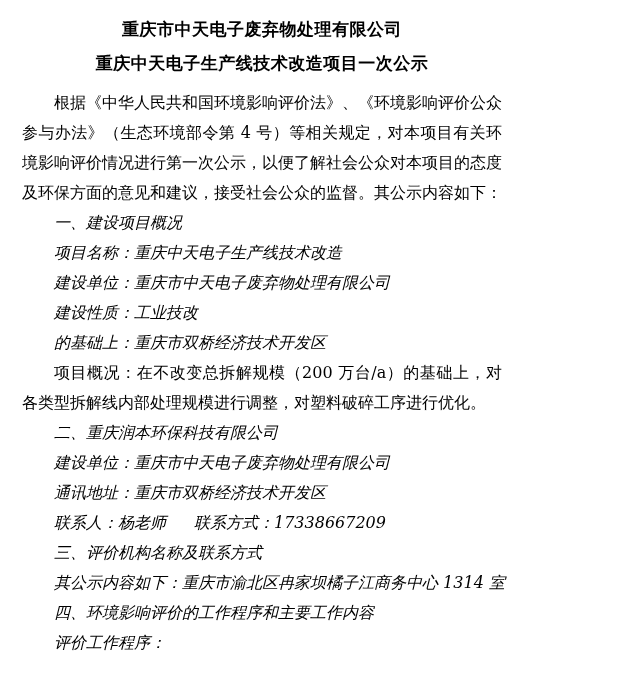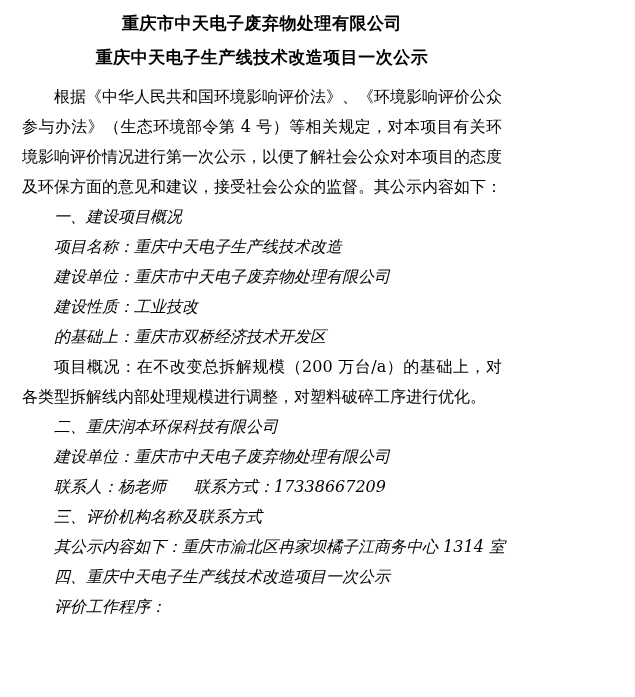--- a/index.html
+++ b/index.html
@@ -11,21 +11,21 @@
     width: 635px;
     height: 697px;
     overflow: hidden;
     font-family: "DejaVu Serif", "Liberation Serif", serif;
     color: #000000;
   }
   #doc {
     width: 524px;
     height: 697px;
     box-sizing: border-box;
-    padding: 4px 22px 0 22px;
+    padding: 10px 22px 0 22px;
     position: relative;
   }
   .title {
     text-align: center;
     font-weight: bold;
     font-size: 17px;
     line-height: 30px;
     letter-spacing: 0.5px;
   }
   .title-1 { margin-top: 4px; }
@@ -81,29 +81,32 @@
   <p class="para indent2">
     <span>项目概况：</span><span>在不改变总拆解规模（200 万台/a）的基础上，对各类型拆解线内部处理规模进行调整，对塑料破碎工序进行优化。</span>
   </p>
 
   <p class="line lbl-indent">二、重庆润本环保科技有限公司</p>
 
   <p class="line lbl-indent">
     <span>建设单位：</span><span>重庆市中天电子废弃物处理有限公司</span>
   </p>
 
+  <p class="line lbl-indent">
+    <span>通讯地址：</span><span>重庆市双桥经济技术开发区</span>
+  </p>
 
   <p class="line lbl-indent">
     <span>联系人：</span><span>杨老师</span><span class="gap-inline"></span><span>联系方式：</span><span>17338667209</span>
   </p>
 
   <p class="line lbl-indent">三、评价机构名称及联系方式</p>
 
 
   <p class="line lbl-indent">
     <span>其公示内容如下：</span><span>重庆市渝北区冉家坝橘子江商务中心 1314 室</span>
   </p>
 
-  <p class="line lbl-indent">四、重庆中天电子生产线技术改造项目一次公示</p>
+  <p class="line lbl-indent">四、环境影响评价的工作程序和主要工作内容</p>
 
   <p class="line lbl-indent">评价工作程序：</p>
 
 </div>
 
 </body></html>

